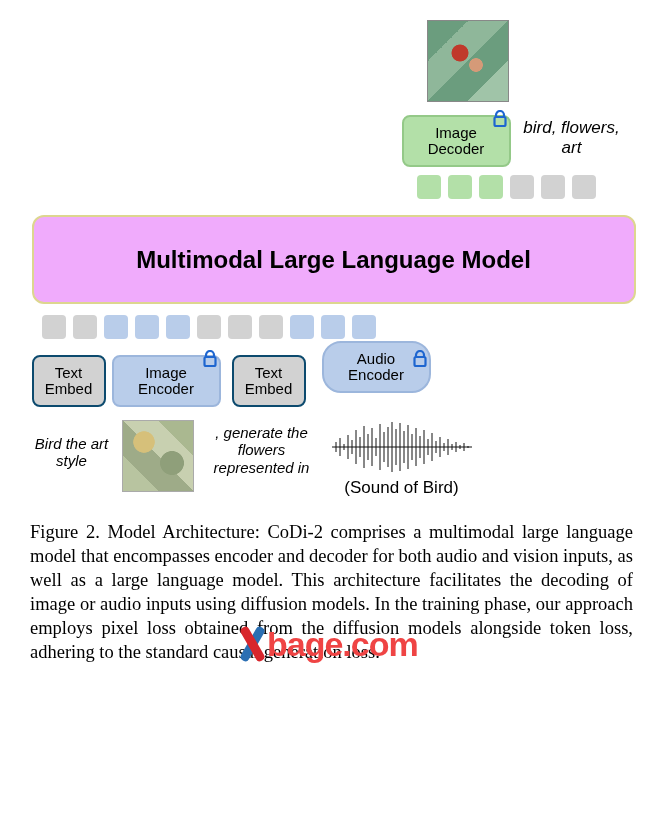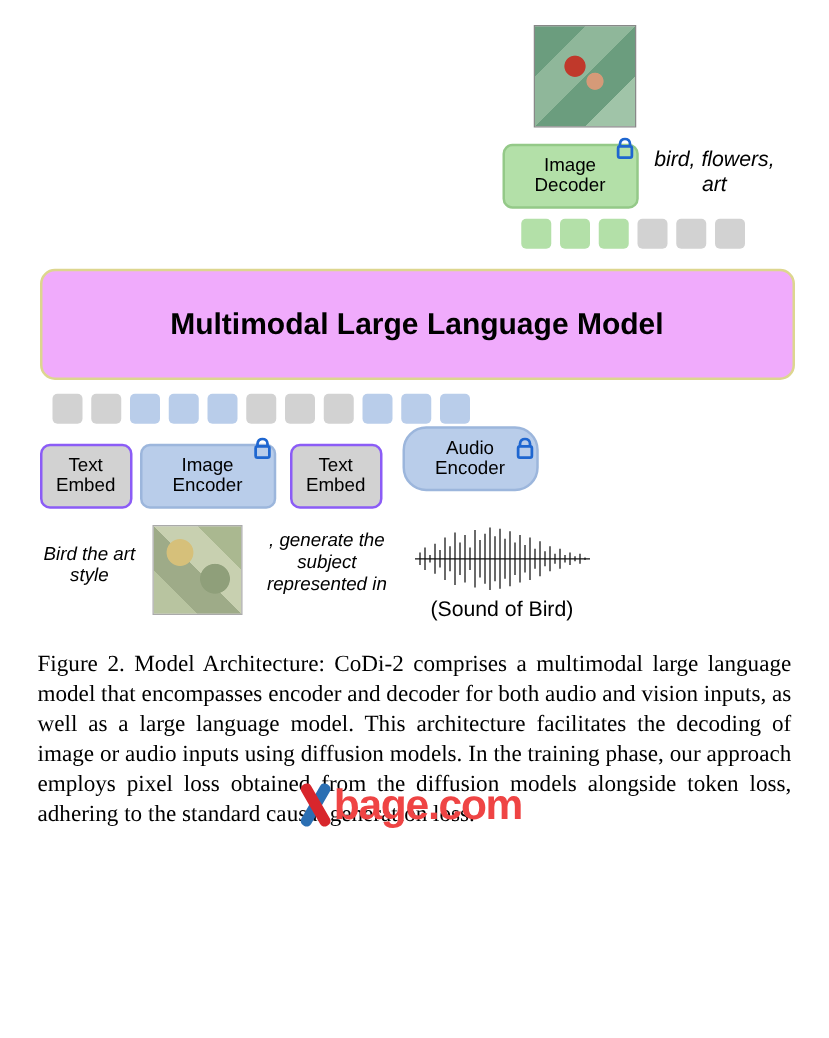--- a/index.html
+++ b/index.html
@@ -98,21 +98,21 @@
     position: absolute;
     border-radius: 8px;
     font-weight: normal;
     font-size: 15px;
     text-align: center;
     display: flex;
     align-items: center;
     justify-content: center;
     line-height: 1.1;
   }
-  .grey-box { background: #d2d2d2; border: 2px solid #8b5cf6; }
+  .grey-box { background: #d2d2d2; border: 2px solid #0c4a6e; }
   .blue-box { background: #b9cdea; border: 2px solid #9cb6dc; }
   
   .bottom-text1 {
     position: absolute;
     left: -5px;
     top: 415px;
     width: 90px;
     font-style: italic;
     font-size: 15px;
     text-align: center;
@@ -259,21 +259,21 @@
   </div>
   <div class="lock" style="left:380px; top:330px;">
     <svg width="16" height="18" viewBox="0 0 16 18">
         <path d="M4 7V5a4 4 0 0 1 8 0v2" fill="none" stroke="#1e66d0" stroke-width="2.2"></path>
         <rect x="2.5" y="7" width="11" height="9" rx="1.5" fill="none" stroke="#1e66d0" stroke-width="2.2"></rect>
       </svg>
   </div>
 
   <div class="bottom-text1">Bird the art style</div>
   <div class="art-swatch"></div>
-  <div class="bottom-text2">, generate the subject represented in</div>
+  <div class="bottom-text2">, generate the flowers represented in</div>
   <div class="waveform">
     <svg width="140" height="55" viewBox="0 0 140 55">
       <g stroke="#111" stroke-width="1">
         <line x1="0" y1="27" x2="140" y2="27"></line>
         <line x1="4" y1="22" x2="4" y2="32"></line>
           <line x1="8" y1="18" x2="8" y2="36"></line>
         <line x1="12" y1="24" x2="12" y2="30"></line>
           <line x1="16" y1="15" x2="16" y2="39"></line>
         <line x1="20" y1="20" x2="20" y2="34"></line>
           <line x1="24" y1="10" x2="24" y2="44"></line>

